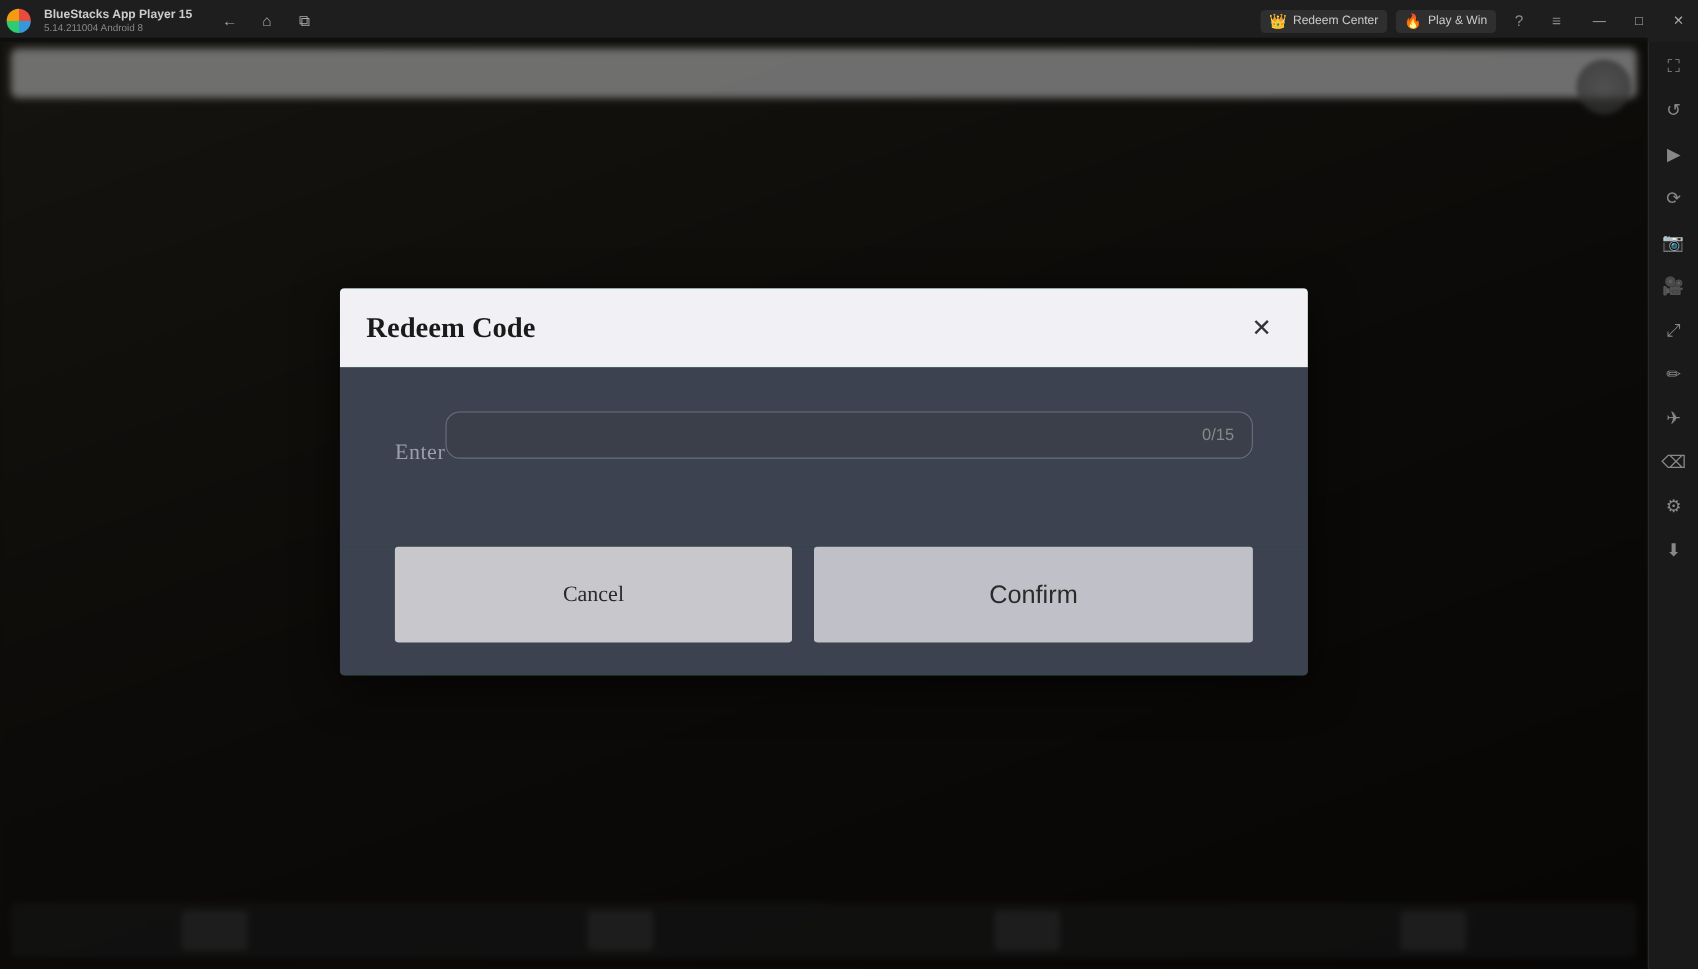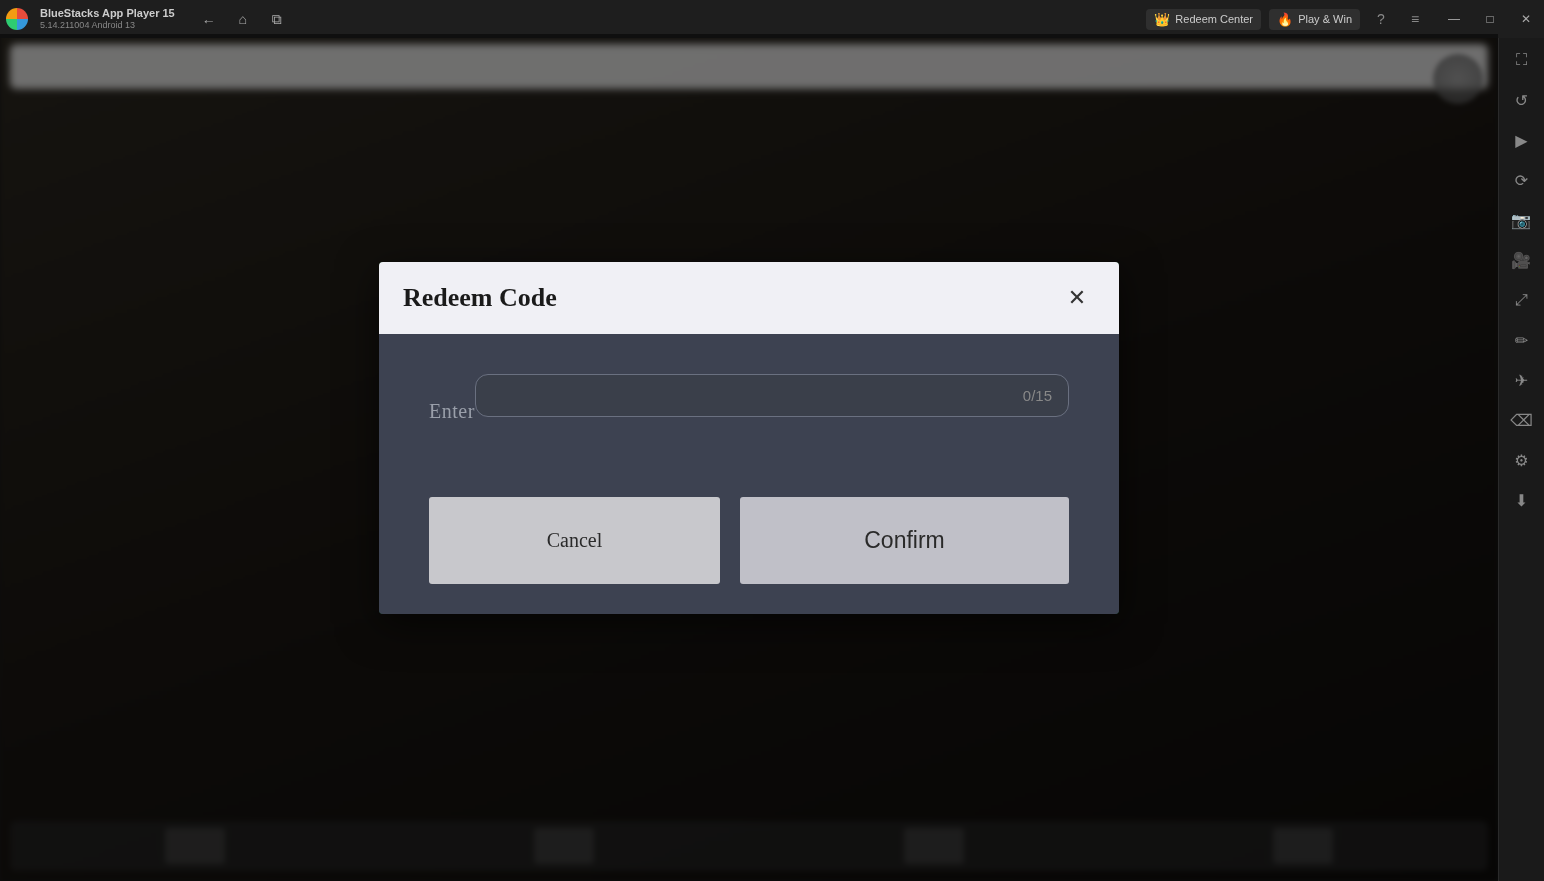--- a/index.html
+++ b/index.html
@@ -263,21 +263,21 @@
       inset: 0;
       background: rgba(0,0,0,0.5);
       display: flex;
       align-items: center;
       justify-content: center;
       z-index: 200;
     }
 
     
     .redeem-dialog {
-      width: 740px;
+      width: 880px;
       background: #14532d;
       border-radius: 4px;
       overflow: hidden;
       box-shadow: 0 10px 40px rgba(0,0,0,0.6);
       position: relative;
       top: -20px;
     }
 
     .dialog-header {
       background: #f0f0f5;
@@ -390,21 +390,21 @@
   </style>
 </head>
 <body>
 
 <div class="titlebar">
   <div class="titlebar-logo">
     <div class="bs-logo"></div>
   </div>
   <div class="titlebar-app-info">
     <span class="titlebar-app-name">BlueStacks App Player 15</span>
-    <span class="titlebar-app-version">5.14.211004  Android 13</span>
+    <span class="titlebar-app-version">5.14.211004  Android 8</span>
   </div>
   <div class="titlebar-nav">
     <div class="titlebar-nav-btn">←</div>
     <div class="titlebar-nav-btn">⌂</div>
     <div class="titlebar-nav-btn">⧉</div>
   </div>
   <div class="titlebar-actions">
     <div class="reward-center-btn">
       <span class="crown-icon">👑</span>
       <span>Redeem Center</span>

